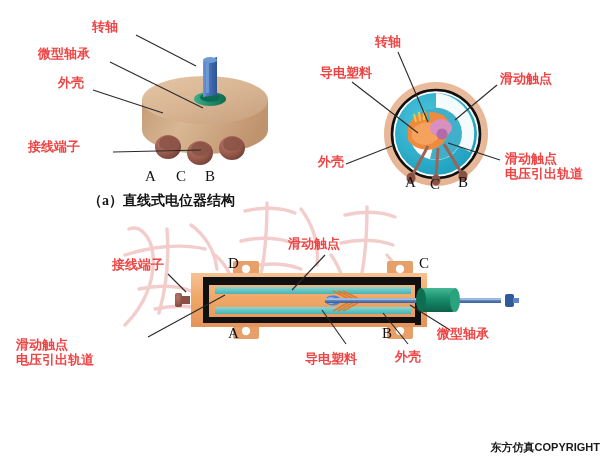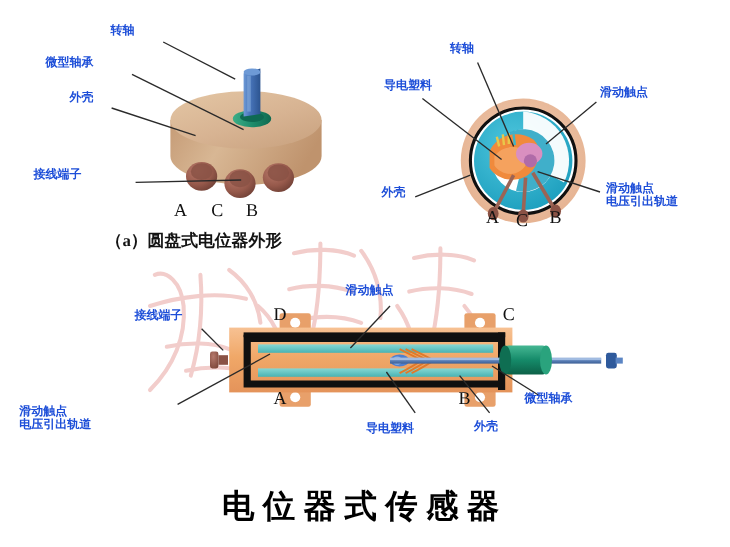--- a/index.html
+++ b/index.html
@@ -17,23 +17,23 @@
   }
   #stage {
     position: absolute;
     left: 0; top: 0;
     width: 608px;
     height: 456px;
   }
   .lbl {
     position: absolute;
     font-family: "Liberation Serif", "DejaVu Serif", serif;
-    font-size: 10px;
+    font-size: 13px;
     font-weight: 700;
-    color: #1d4ed8;
+    color: #ef4444;
     white-space: nowrap;
     line-height: 1.12;
     letter-spacing: 0px;
   }
   .lbl.two {
     white-space: pre-line;
     text-align: left;
   }
   .cap {
     position: absolute;
@@ -168,21 +168,21 @@
 
   <div class="lbl" style="left:92px; top:20px;">转轴</div>
   <div class="lbl" style="left:38px; top:47px;">微型轴承</div>
   <div class="lbl" style="left:58px; top:76px;">外壳</div>
   <div class="lbl" style="left:28px; top:140px;">接线端子</div>
 
   <div class="term" style="left:145px; top:168px;">A</div>
   <div class="term" style="left:176px; top:168px;">C</div>
   <div class="term" style="left:205px; top:168px;">B</div>
 
-  <div class="cap" style="left:88px; top:192px;">（a）圆盘式电位器外形</div>
+  <div class="cap" style="left:88px; top:192px;">（a）直线式电位器结构</div>
 
   <svg style="position:absolute; left:378px; top:78px;" width="120" height="120" viewBox="0 0 120 120">
     <defs>
       <radialGradient id="gradPeachB" cx="0.5" cy="0.45" r="0.55">
         <stop offset="0%" stop-color="#f2d3bb"></stop>
         <stop offset="100%" stop-color="#e6b392"></stop>
       </radialGradient>
       <radialGradient id="gradCyanB" cx="0.4" cy="0.35" r="0.7">
         <stop offset="0%" stop-color="#4fc7de"></stop>
         <stop offset="100%" stop-color="#1d9fbe"></stop>
@@ -339,15 +339,15 @@
   <div class="lbl" style="left:305px; top:352px;">导电塑料</div>
   <div class="lbl" style="left:395px; top:350px;">外壳</div>
   <div class="lbl" style="left:437px; top:327px;">微型轴承</div>
 
   <div class="term" style="left:228px; top:255px;">D</div>
   <div class="term" style="left:419px; top:255px;">C</div>
   <div class="term" style="left:228px; top:325px;">A</div>
   <div class="term" style="left:382px; top:325px;">B</div>
 
 
-  <div id="main-title">电位器式传感器</div>
+  <div id="copyright">东方仿真COPYRIGHT</div>
 
 </div>
 
 </body></html>

